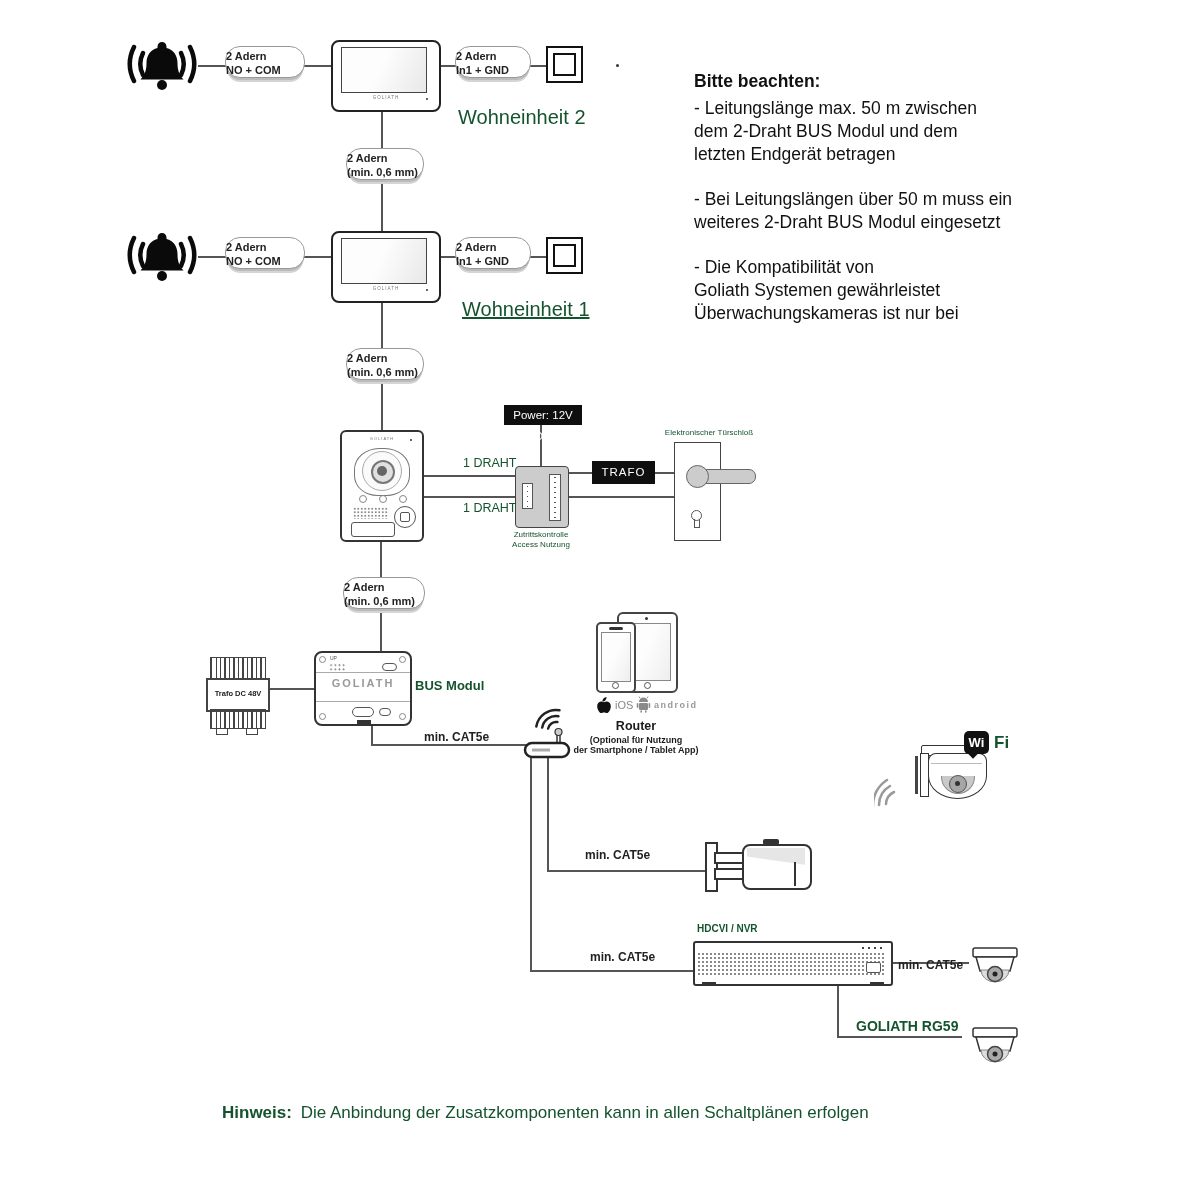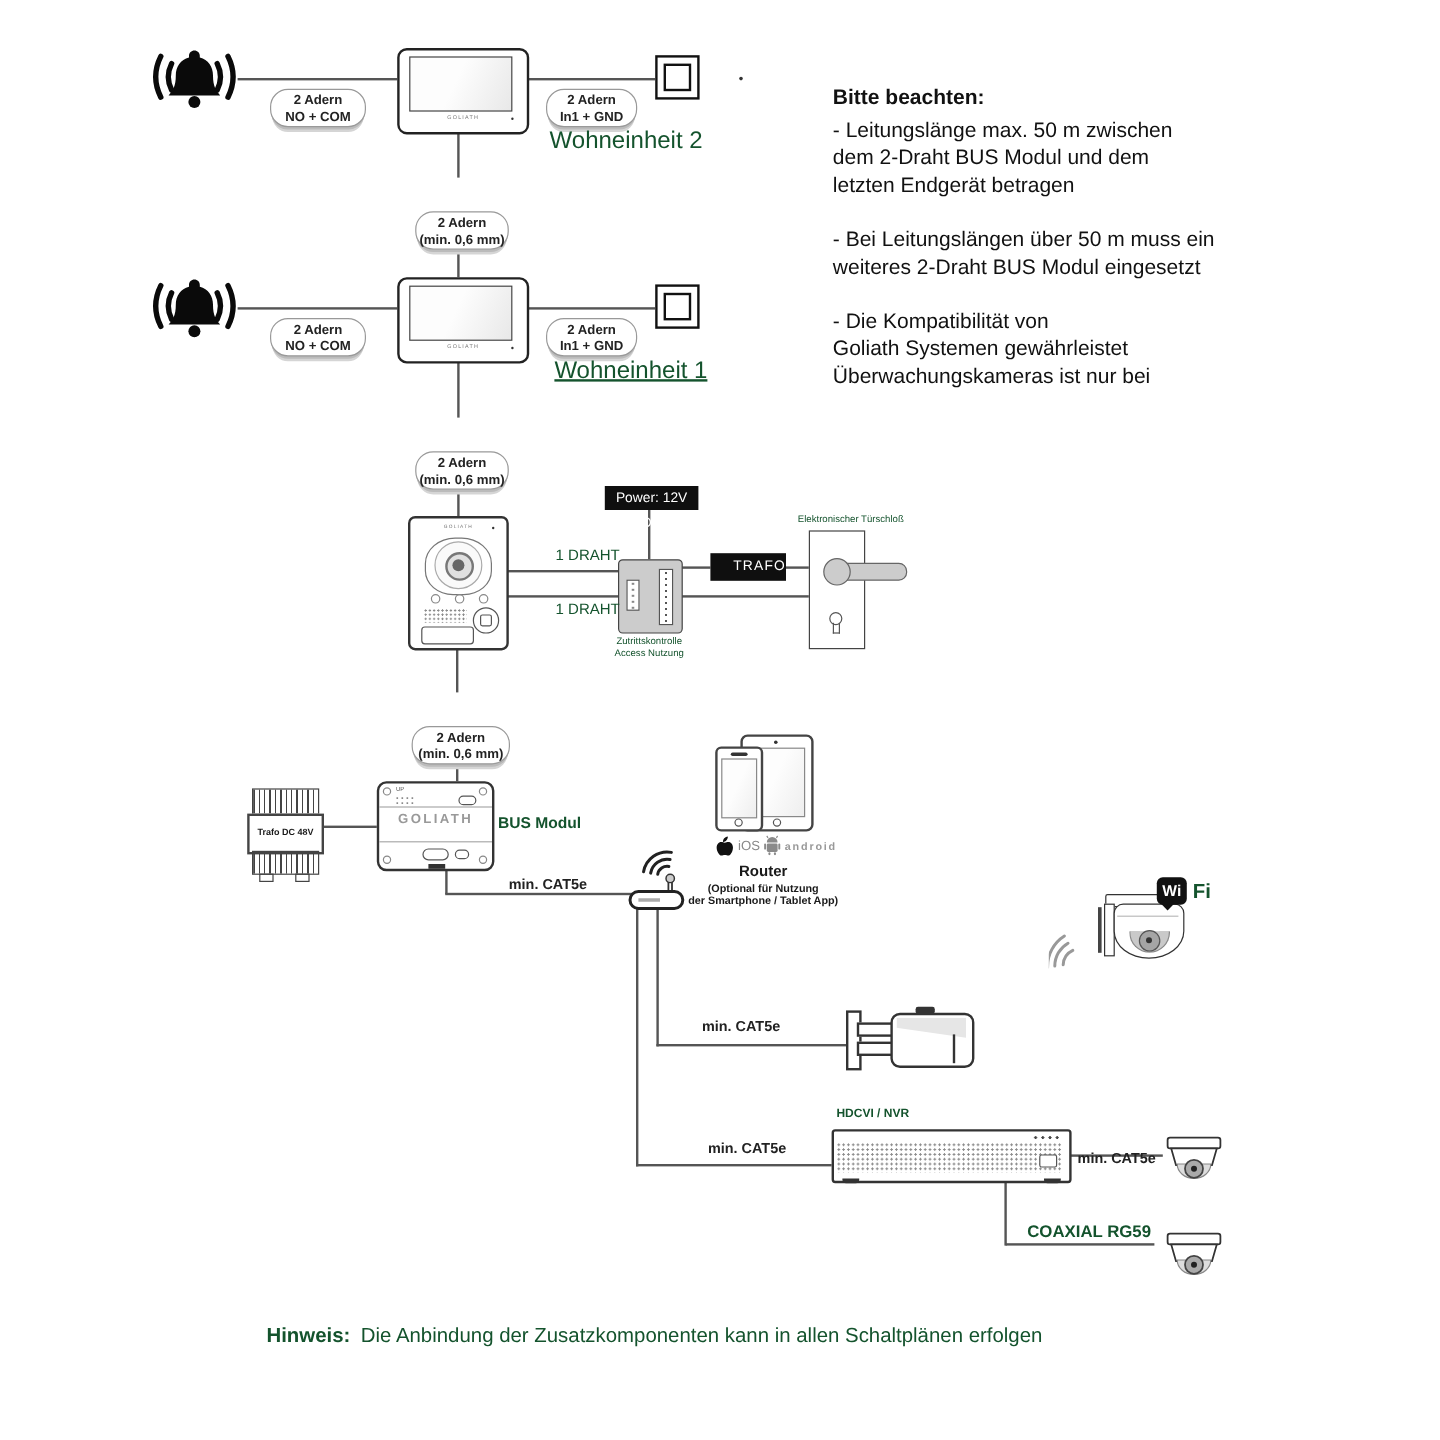--- a/index.html
+++ b/index.html
@@ -3,22 +3,22 @@
 <meta charset="utf-8">
 <style>
   html,body{margin:0;padding:0;background:#fff;}
   #canvas{position:relative;width:1200px;height:1200px;background:#fff;overflow:hidden;
           font-family:"Liberation Sans",sans-serif;color:#1a1a1a;}
   .abs{position:absolute;}
   .wire{position:absolute;background:#555;}
   .wire.h{height:2px;}
   .wire.v{width:2px;}
   .pill{position:absolute;background:#fff;border:1.5px solid #999;border-radius:15px;
-        text-align:center;font-weight:bold;font-size:11px;line-height:1.25;color:#222;
-        padding-top:3px;box-shadow:0 3px 0 -1px #bbb, 0 6px 0 -2px #d5d5d5;margin-top:28px;}
+        font-weight:bold;font-size:11px;line-height:1.25;color:#222;
+        padding-top:3px;box-shadow:0 3px 0 -1px #bbb, 0 6px 0 -2px #d5d5d5;}
   .blackbox{position:absolute;background:#0f0f0f;color:#fff;text-align:center;
             font-size:11.5px;line-height:1.8;}
   .lbl{position:absolute;color:#14532d;}
   .bold{font-weight:bold;}
   .monitor{position:absolute;width:106px;height:68px;border:2.5px solid #222;border-radius:8px;background:#fff;}
   .monitor .screen{position:absolute;left:8px;top:5px;width:84px;height:44px;border:1.5px solid #444;
                    background:linear-gradient(115deg,#fdfdfd 45%,#e8e8e8);}
   .brandtxt{position:absolute;left:0;right:0;text-align:center;font-size:4.5px;letter-spacing:1px;color:#777;}
   .sqbtn{position:absolute;width:33px;height:33px;border:2.5px solid #111;background:#fff;}
   .sqbtn .inner{margin:5px;width:19px;height:19px;border:2px solid #111;}
@@ -163,21 +163,21 @@
     <div class="dots-v abs" style="left:33px;top:7px;width:10px;height:45px;border:1px solid #555;background-color:#fff;"></div>
   </div>
   <div class="lbl" style="left:500px;top:530px;width:82px;text-align:center;font-size:8px;line-height:1.3;">
     <div>Zutrittskontrolle</div>
     <div>Access Nutzung</div>
   </div>
 
   <div class="lbl" style="left:463px;top:456px;font-size:12.5px;">1 DRAHT</div>
   <div class="lbl" style="left:463px;top:501px;font-size:12.5px;">1 DRAHT</div>
 
-  <div class="blackbox" style="left:592px;top:461px;width:63px;height:23px;line-height:23px;letter-spacing:1px;text-align:right;">TRAFO</div>
+  <div class="blackbox" style="left:592px;top:461px;width:63px;height:23px;line-height:23px;letter-spacing:1px;">TRAFO</div>
 
   <div class="lbl" style="left:654px;top:428px;width:110px;text-align:center;font-size:8px;">Elektronischer Türschloß</div>
   <div class="abs" style="left:674px;top:442px;width:45px;height:97px;border:1.5px solid #444;background:#fff;"></div>
   <div class="abs" style="left:698px;top:469px;width:56px;height:13px;background:#ccc;border:1.2px solid #666;border-radius:7px;"></div>
   <div class="abs" style="left:686px;top:465px;width:21px;height:21px;background:#ccc;border:1.2px solid #666;border-radius:50%;"></div>
   <div class="abs" style="left:691px;top:510px;width:9px;height:9px;border:1.5px solid #555;border-radius:50%;"></div>
   <div class="abs" style="left:694px;top:519px;width:4px;height:8px;border:1.5px solid #555;border-top:none;"></div>
 
   <div class="fins" style="left:210px;top:657px;width:54px;height:20px;"></div>
   <div class="abs" style="left:206px;top:678px;width:60px;height:30px;border:2px solid #444;background:#fff;text-align:center;font-size:7.5px;font-weight:bold;line-height:28px;">Trafo DC 48V</div>
@@ -306,21 +306,21 @@
   </div>
   <div class="abs" style="left:968px;top:1026px;">
     <svg width="54" height="48" viewBox="0 0 54 48">
       <rect x="5" y="2" width="44" height="9" rx="2" fill="#fff" stroke="#333" stroke-width="1.5"></rect>
       <path d="M8 11 h38 l-4 14 h-30 z" fill="#fff" stroke="#333" stroke-width="1.5"></path>
       <path d="M13 24 a14 12 0 0 0 28 0 z" fill="#ddd" stroke="#888" stroke-width="1"></path>
       <circle cx="27" cy="28" r="7.5" fill="#aaa" stroke="#444" stroke-width="1.5"></circle>
       <circle cx="27" cy="28" r="2.5" fill="#222"></circle>
     </svg>
   </div>
-  <div class="lbl bold" style="left:856px;top:1018px;font-size:14px;">COAXIAL RG59</div>
+  <div class="lbl bold" style="left:856px;top:1018px;font-size:14px;">GOLIATH RG59</div>
 
   <div class="notes">
     <div class="head">Bitte beachten:</div>
     <div class="para">
       <div>- Leitungslänge max. 50 m zwischen</div>
       <div>dem 2-Draht BUS Modul und dem</div>
       <div>letzten Endgerät betragen</div>
     </div>
     <div class="para">
       <div>- Bei Leitungslängen über 50 m muss ein</div>

